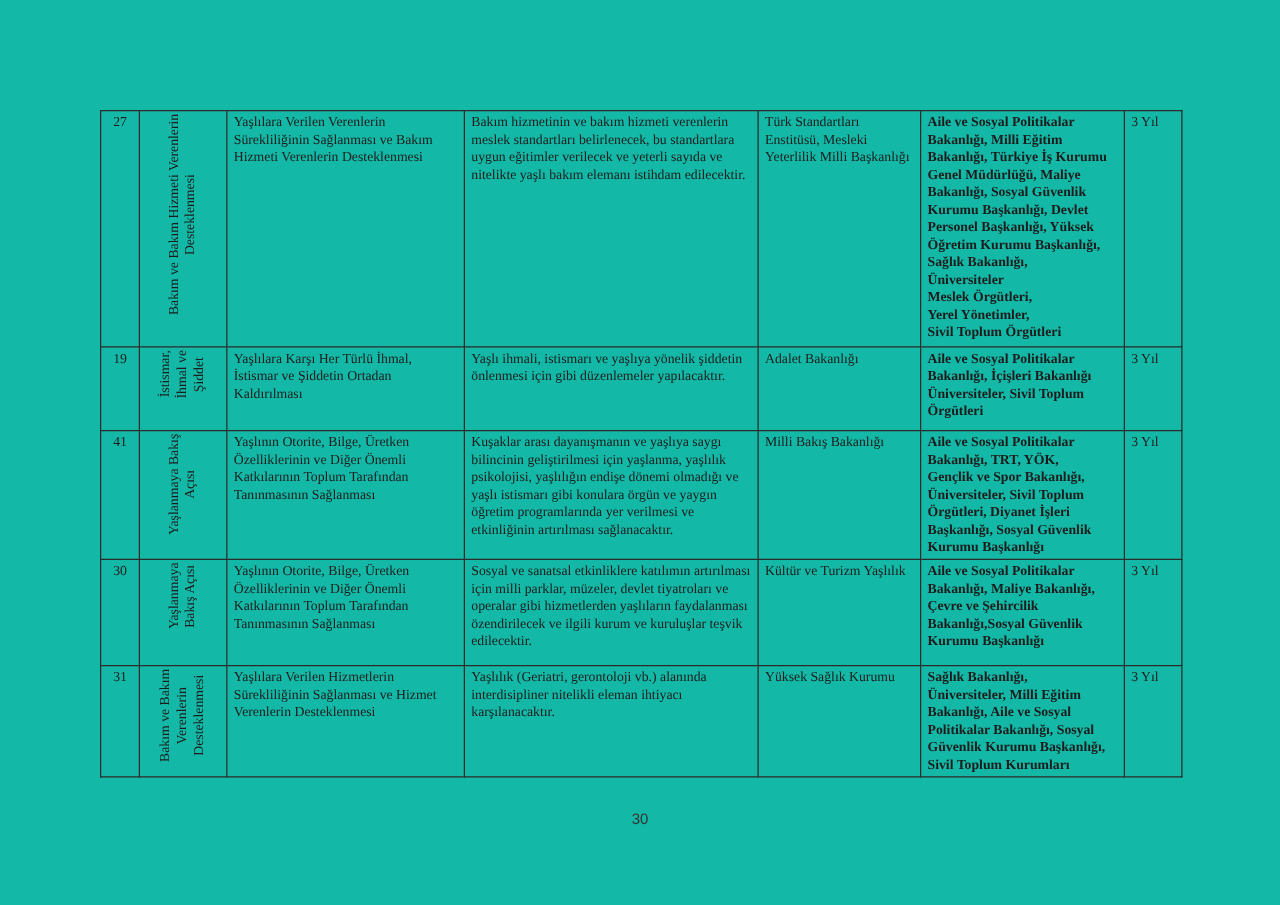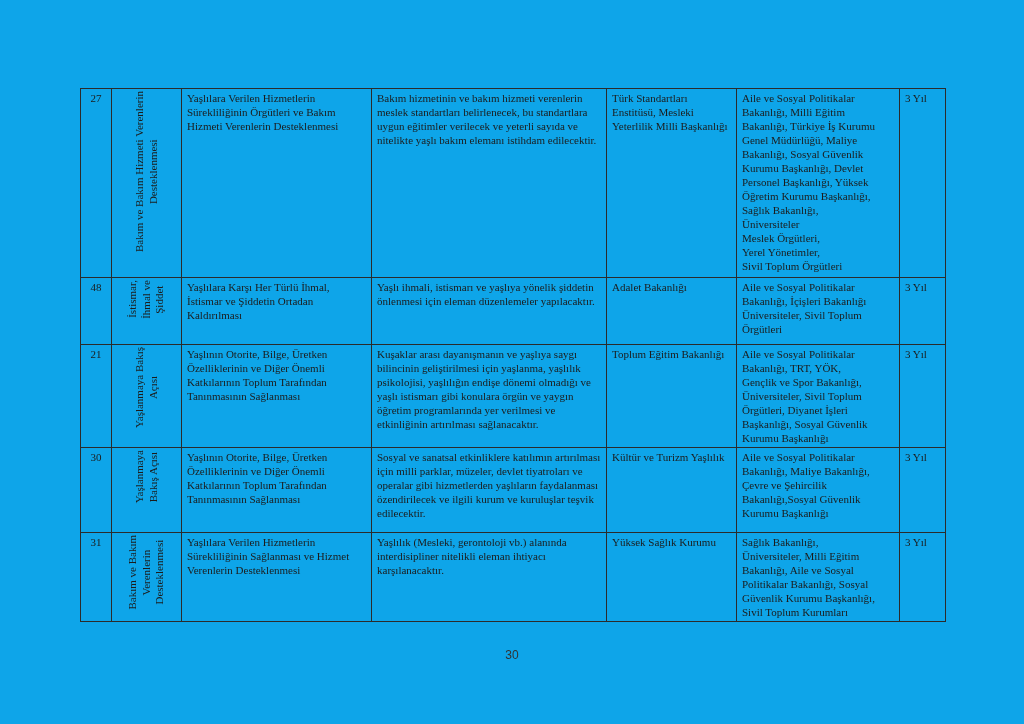--- a/index.html
+++ b/index.html
@@ -2,21 +2,21 @@
 <html><head>
 <meta charset="utf-8">
 <style>
   html, body { margin: 0; padding: 0; }
   body {
     width: 1024px; height: 724px;
     background: #ffffff;
     font-family: "Liberation Serif", serif;
     color: #1c1c1c;
   }
-  .sheet { position: relative; width: 1024px; height: 724px; background: #0ea5e9; overflow: hidden; }
+  .sheet { position: relative; width: 1024px; height: 724px; background: #14b8a6; overflow: hidden; }
 
   table.plan {
     position: absolute; left: 80px; top: 88px;
     width: 865px;
     border-collapse: collapse;
     table-layout: fixed;
   }
   table.plan td {
     border: 1px solid #2b2b2b;
     vertical-align: top;
@@ -36,21 +36,21 @@
   .vtext {
     display: inline-block;
     writing-mode: vertical-rl;
     transform: rotate(180deg);
     white-space: pre-line;
     text-align: center;
     font-size: 11px;
     line-height: 13.5px;
     max-height: 100%;
   }
-  td.collab { white-space: pre-line; }
+  td.collab { white-space: pre-line; font-weight: bold; }
   td.dur { padding-left: 4px; }
 
   .pageno {
     position: absolute; left: 0; top: 648px; width: 1024px;
     text-align: center;
     font-family: "Liberation Sans", sans-serif;
     font-size: 12px;
     color: #333333;
   }
 </style>
@@ -67,59 +67,59 @@
       <col style="width:235px">
       <col style="width:130px">
       <col style="width:163px">
       <col style="width:46px">
     </colgroup>
     <tbody>
       <tr class="h0">
         <td class="no">27</td>
         <td class="cat"><span class="vtext">Bakım ve Bakım Hizmeti Verenlerin
 Desteklenmesi</span></td>
-        <td>Yaşlılara Verilen Hizmetlerin Sürekliliğinin Örgütleri ve Bakım Hizmeti Verenlerin Desteklenmesi</td>
+        <td>Yaşlılara Verilen Verenlerin Sürekliliğinin Sağlanması ve Bakım Hizmeti Verenlerin Desteklenmesi</td>
         <td>Bakım hizmetinin ve bakım hizmeti verenlerin meslek standartları belirlenecek, bu standartlara uygun eğitimler verilecek ve yeterli sayıda ve nitelikte yaşlı bakım elemanı istihdam edilecektir.</td>
         <td>Türk Standartları Enstitüsü, Mesleki Yeterlilik Milli Başkanlığı</td>
         <td class="collab">Aile ve Sosyal Politikalar
 Bakanlığı, Milli Eğitim
 Bakanlığı, Türkiye İş Kurumu
 Genel Müdürlüğü, Maliye
 Bakanlığı, Sosyal Güvenlik
 Kurumu Başkanlığı, Devlet
 Personel Başkanlığı, Yüksek
 Öğretim Kurumu Başkanlığı,
 Sağlık Bakanlığı,
 Üniversiteler
 Meslek Örgütleri,
 Yerel Yönetimler,
 Sivil Toplum Örgütleri</td>
         <td class="dur">3 Yıl</td>
       </tr>
       <tr class="h1">
-        <td class="no">48</td>
+        <td class="no">19</td>
         <td class="cat"><span class="vtext">İstismar,
 İhmal ve
 Şiddet</span></td>
         <td>Yaşlılara Karşı Her Türlü İhmal, İstismar ve Şiddetin Ortadan Kaldırılması</td>
-        <td>Yaşlı ihmali, istismarı ve yaşlıya yönelik şiddetin önlenmesi için eleman düzenlemeler yapılacaktır.</td>
+        <td>Yaşlı ihmali, istismarı ve yaşlıya yönelik şiddetin önlenmesi için gibi düzenlemeler yapılacaktır.</td>
         <td>Adalet Bakanlığı</td>
         <td class="collab">Aile ve Sosyal Politikalar
 Bakanlığı, İçişleri Bakanlığı
 Üniversiteler, Sivil Toplum
 Örgütleri</td>
         <td class="dur">3 Yıl</td>
       </tr>
       <tr class="h2">
-        <td class="no">21</td>
+        <td class="no">41</td>
         <td class="cat"><span class="vtext">Yaşlanmaya Bakış
 Açısı</span></td>
         <td>Yaşlının Otorite, Bilge, Üretken Özelliklerinin ve Diğer Önemli Katkılarının Toplum Tarafından Tanınmasının Sağlanması</td>
         <td>Kuşaklar arası dayanışmanın ve yaşlıya saygı bilincinin geliştirilmesi için yaşlanma, yaşlılık psikolojisi, yaşlılığın endişe dönemi olmadığı ve yaşlı istismarı gibi konulara örgün ve yaygın öğretim programlarında yer verilmesi ve etkinliğinin artırılması sağlanacaktır.</td>
-        <td>Toplum Eğitim Bakanlığı</td>
+        <td>Milli Bakış Bakanlığı</td>
         <td class="collab">Aile ve Sosyal Politikalar
 Bakanlığı, TRT, YÖK,
 Gençlik ve Spor Bakanlığı,
 Üniversiteler, Sivil Toplum
 Örgütleri, Diyanet İşleri
 Başkanlığı, Sosyal Güvenlik
 Kurumu Başkanlığı</td>
         <td class="dur">3 Yıl</td>
       </tr>
       <tr class="h3">
@@ -135,21 +135,21 @@
 Bakanlığı,Sosyal Güvenlik
 Kurumu Başkanlığı</td>
         <td class="dur">3 Yıl</td>
       </tr>
       <tr class="h4">
         <td class="no">31</td>
         <td class="cat"><span class="vtext">Bakım ve Bakım
 Verenlerin
 Desteklenmesi</span></td>
         <td>Yaşlılara Verilen Hizmetlerin Sürekliliğinin Sağlanması ve Hizmet Verenlerin Desteklenmesi</td>
-        <td>Yaşlılık (Mesleki, gerontoloji vb.) alanında interdisipliner nitelikli eleman ihtiyacı karşılanacaktır.</td>
+        <td>Yaşlılık (Geriatri, gerontoloji vb.) alanında interdisipliner nitelikli eleman ihtiyacı karşılanacaktır.</td>
         <td>Yüksek Sağlık Kurumu</td>
         <td class="collab">Sağlık Bakanlığı,
 Üniversiteler, Milli Eğitim
 Bakanlığı, Aile ve Sosyal
 Politikalar Bakanlığı, Sosyal
 Güvenlik Kurumu Başkanlığı,
 Sivil Toplum Kurumları</td>
         <td class="dur">3 Yıl</td>
       </tr>
     </tbody>

